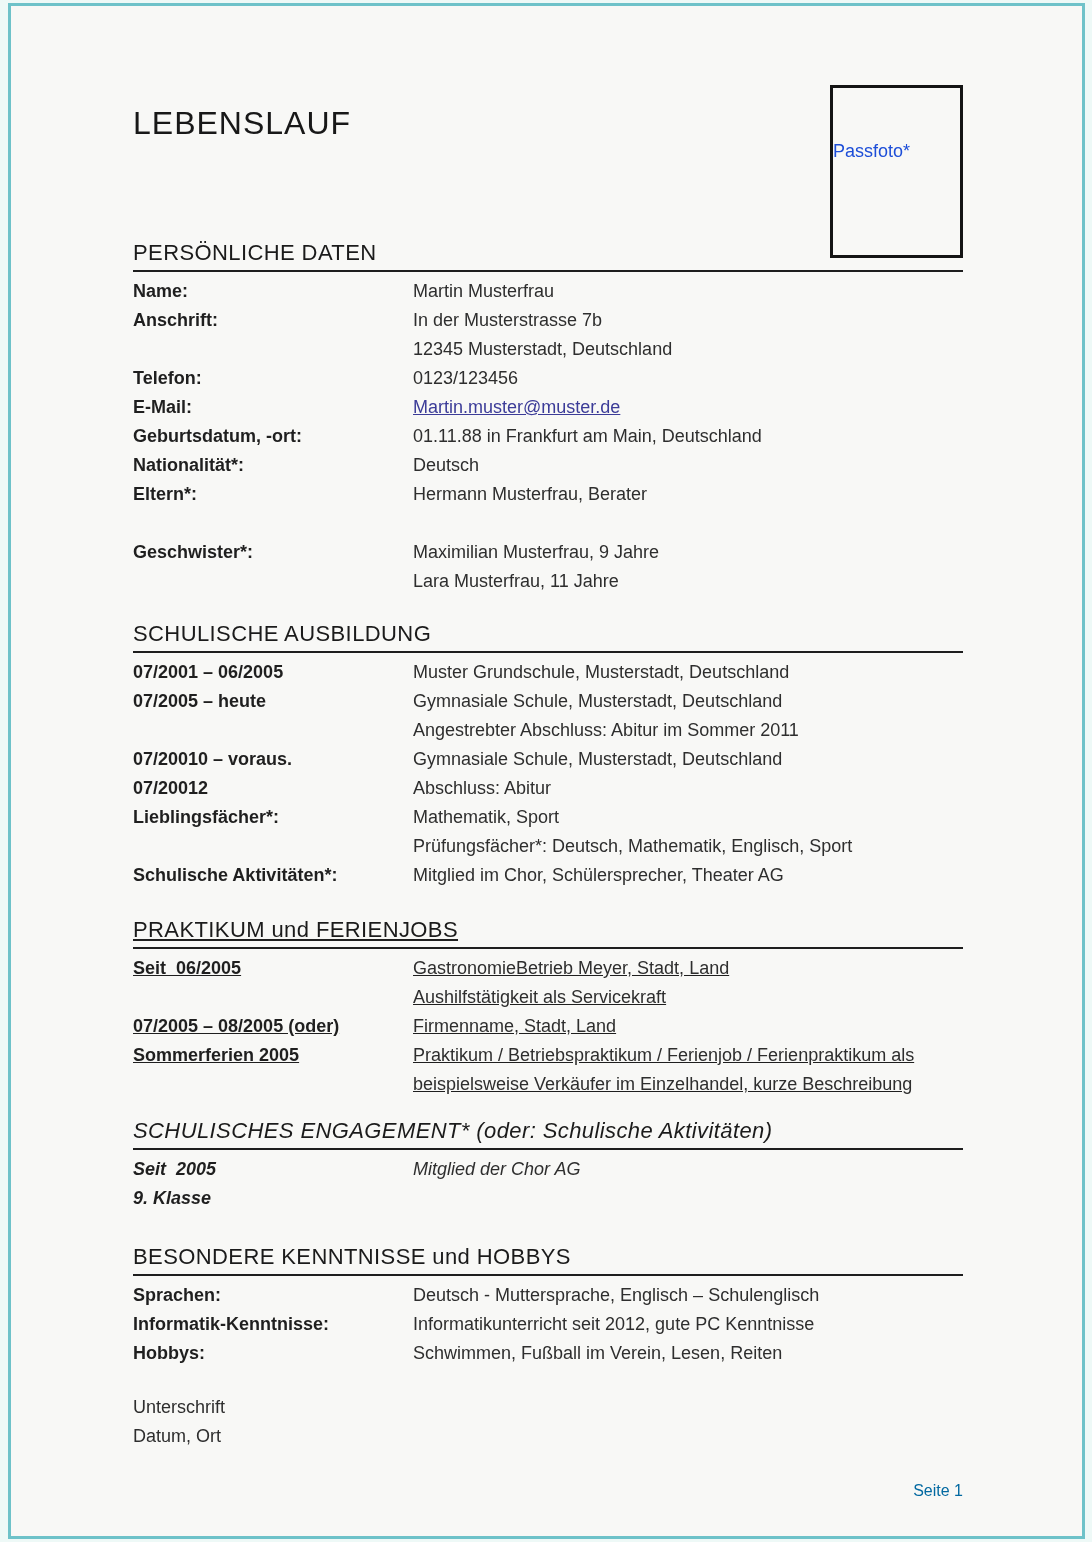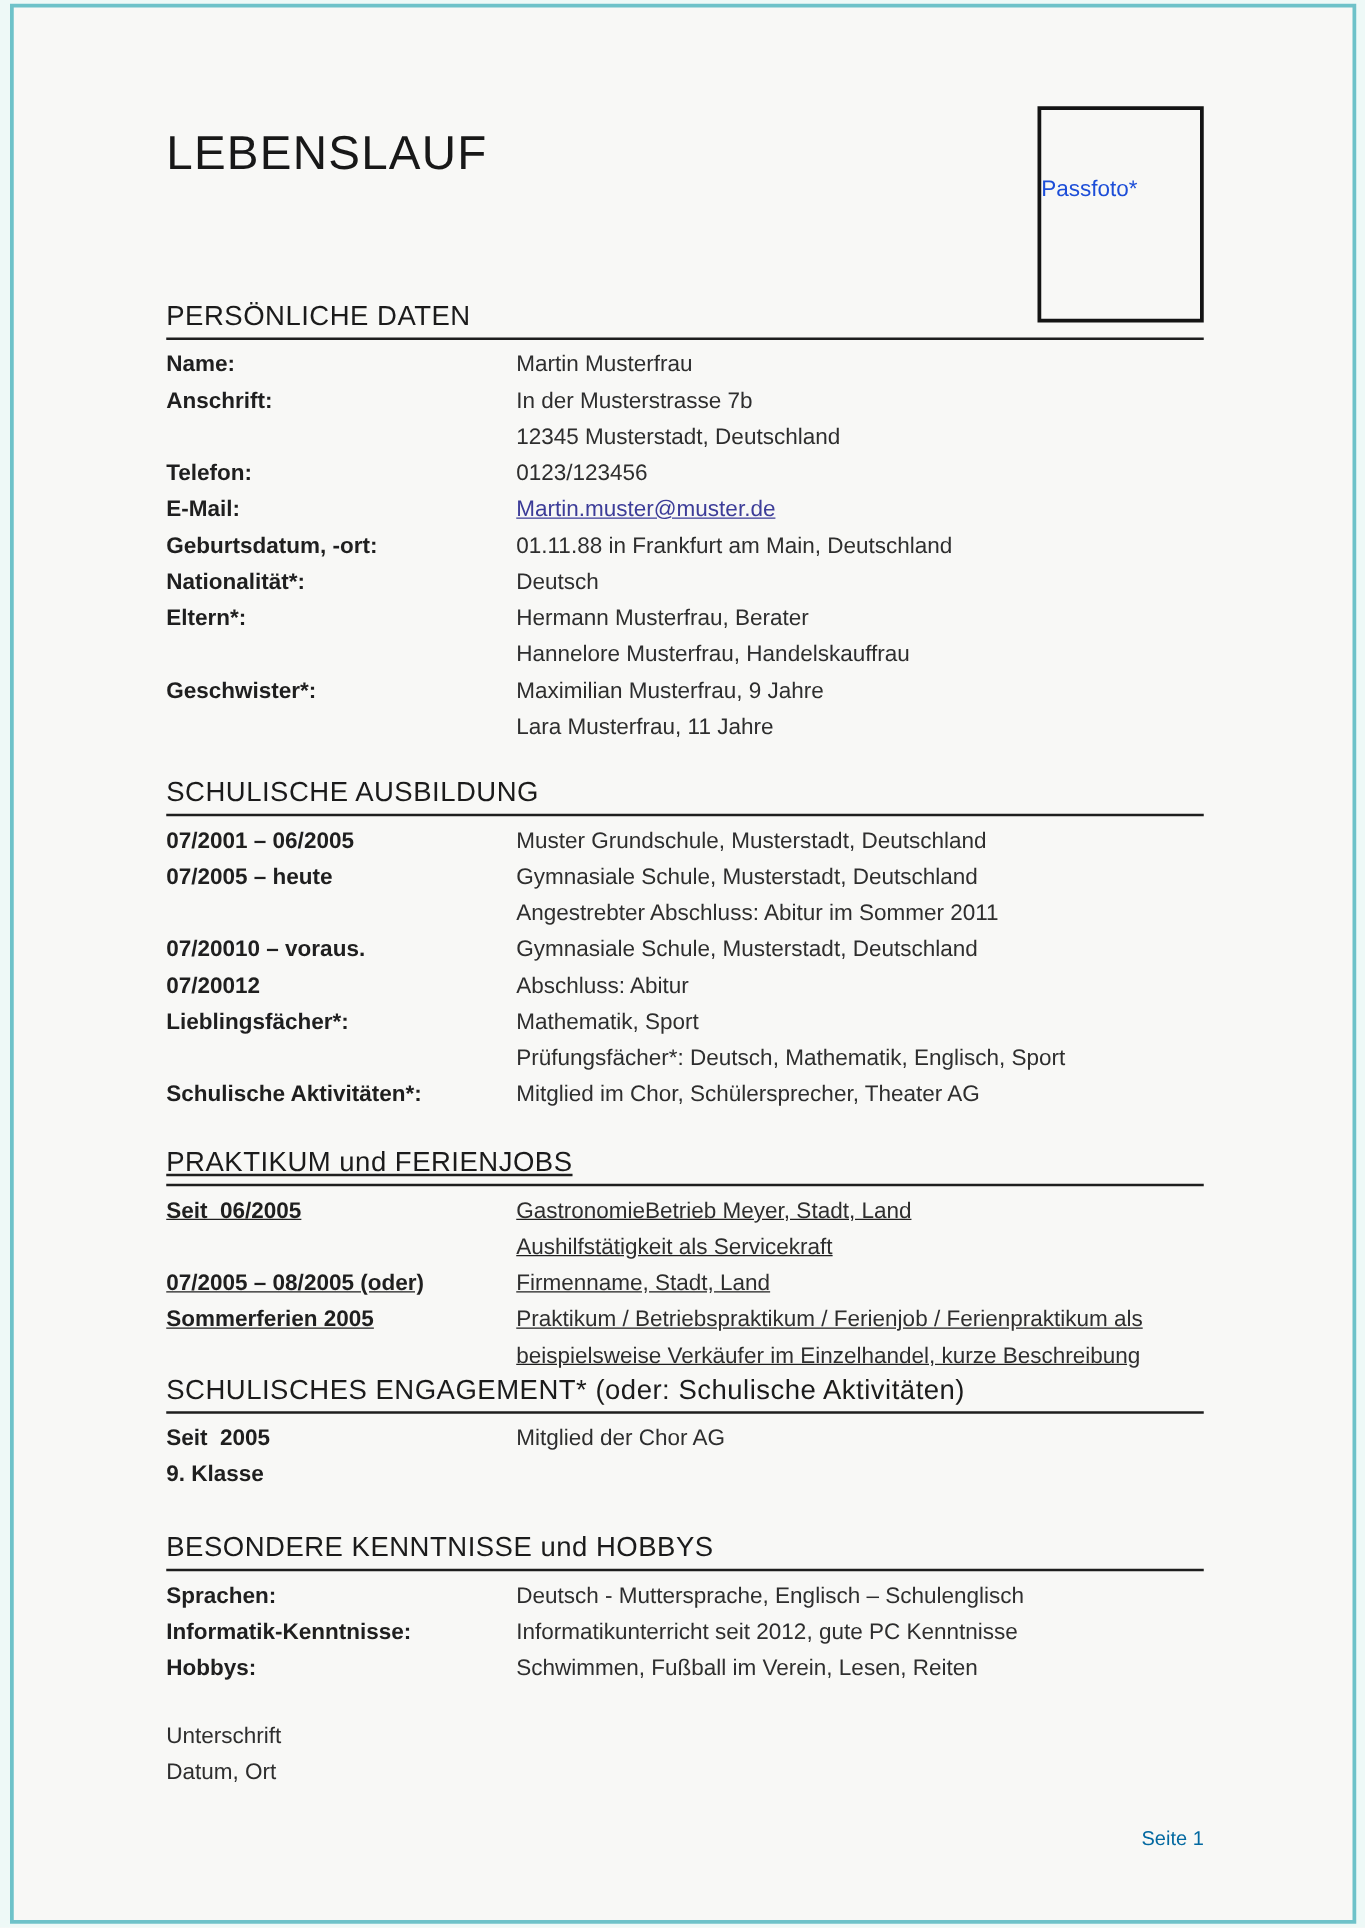--- a/index.html
+++ b/index.html
@@ -23,35 +23,35 @@
   .frame{
     position:absolute;left:8px;top:3px;right:7px;bottom:3px;
     border:3px solid var(--frame-teal);
     background:var(--page-bg);
   }
   .content{
     position:absolute;left:133px;top:0;width:830px;
   }
   h1.title{
     margin:101px 0 0 0;
-    font-size:38px;line-height:44px;font-weight:400;
+    font-size:32px;line-height:44px;font-weight:400;
     letter-spacing:1px;color:#181818;
   }
   .passfoto{
     position:absolute;left:830px;top:85px;width:133px;height:173px;
     border:3px solid #141414;
     text-align:left;padding-top:53px;
     font-size:18px;color:#1d4ed8;
     background:transparent;
   }
   #sections section{display:block;}
   #sections section:nth-child(1){margin-top:95px;}
   #sections section:nth-child(2){margin-top:25px;}
   #sections section:nth-child(3){margin-top:27px;text-decoration:underline;}
-  #sections section:nth-child(4){}
+  #sections section:nth-child(4){margin-top:19px;font-style:italic;}
   #sections section:nth-child(5){margin-top:31px;}
   h2.sec-heading{
     margin:0;font-size:22px;line-height:26px;font-weight:400;
     letter-spacing:.4px;color:#1b1b1b;
   }
   .rule{height:2px;background:#1e1e1e;margin-top:4px;}
   .rows{margin-top:5px;}
   .row{display:flex;height:29px;line-height:29px;font-size:18px;}
   .lab{flex:0 0 280px;width:280px;font-weight:700;color:var(--ink);white-space:pre-wrap;}
   .val{color:var(--ink-soft);white-space:nowrap;}
@@ -108,21 +108,20 @@
             <div class="row">
               <div class="lab">Nationalität*:</div>
               <div class="val">Deutsch</div>
             </div>
             <div class="row">
               <div class="lab">Eltern*:</div>
               <div class="val">Hermann Musterfrau, Berater</div>
             </div>
             <div class="row">
               <div class="lab"></div>
-              <div class="val">Hannelore Musterfrau, Handelskauffrau</div>
             </div>
             <div class="row">
               <div class="lab">Geschwister*:</div>
               <div class="val">Maximilian Musterfrau, 9 Jahre</div>
             </div>
             <div class="row">
               <div class="lab"></div>
               <div class="val">Lara Musterfrau, 11 Jahre</div>
             </div>
           </div>

